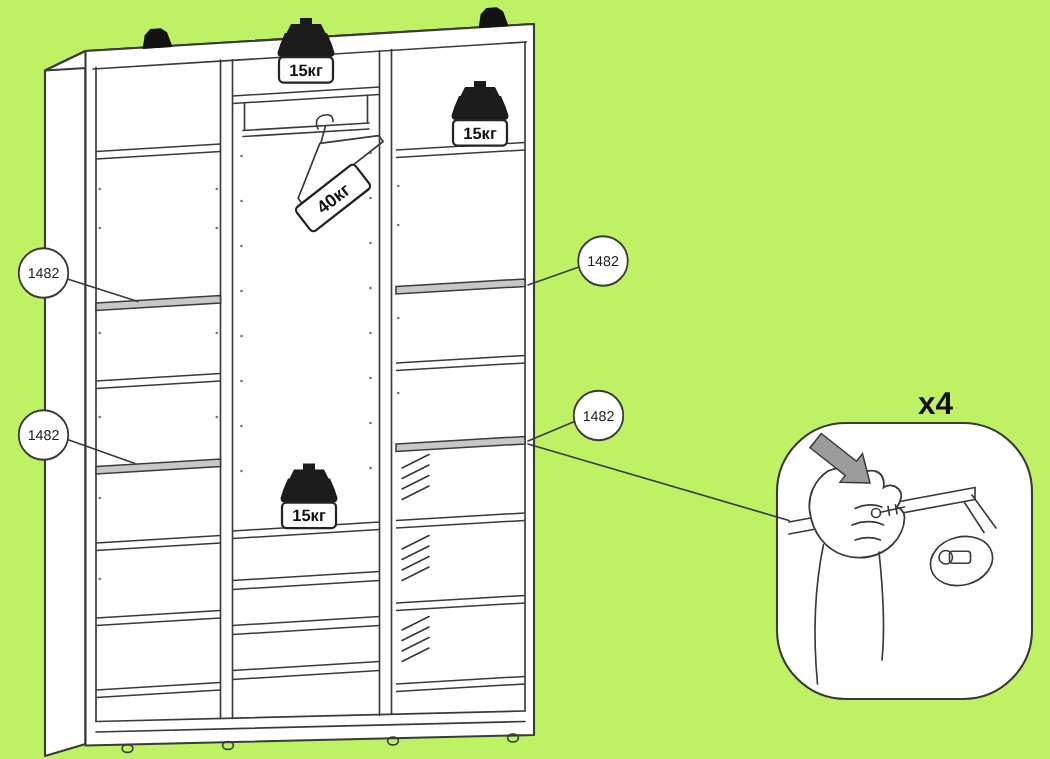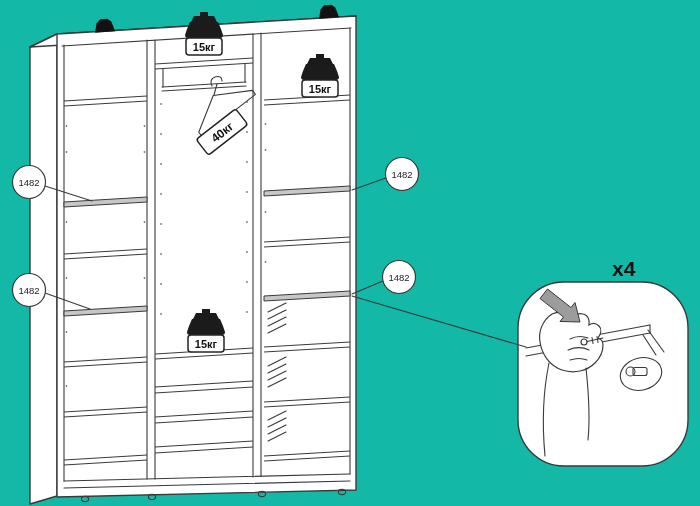--- a/index.html
+++ b/index.html
@@ -1,16 +1,16 @@
 <!DOCTYPE html>
 <html><head>
 <meta charset="utf-8">
 <style>
   html,body{margin:0;padding:0;background:#ffffff;}
-  .stage{width:700px;height:506px;background:#14b8a6;position:relative;overflow:hidden;
+  .stage{width:700px;height:506px;background:#bef264;position:relative;overflow:hidden;
          font-family:"Liberation Sans","DejaVu Sans",sans-serif;}
   svg{display:block;}
   .ln{stroke:#3a3a3a;stroke-width:1.1;fill:none;stroke-linecap:round;stroke-linejoin:round;}
   .panel{fill:#ffffff;stroke:#3a3a3a;stroke-width:1.4;stroke-linejoin:round;}
   .shelfline{stroke:#3a3a3a;stroke-width:1;fill:none;}
   .grayshelf{stroke:#3a3a3a;stroke-width:1;}
   .hole{fill:#777777;}
   .callout{fill:#ffffff;stroke:#3a3a3a;stroke-width:1.2;}
   .labelbox{fill:#ffffff;stroke:#242424;stroke-width:1.5;}
   .blackpart{stroke:none;}

